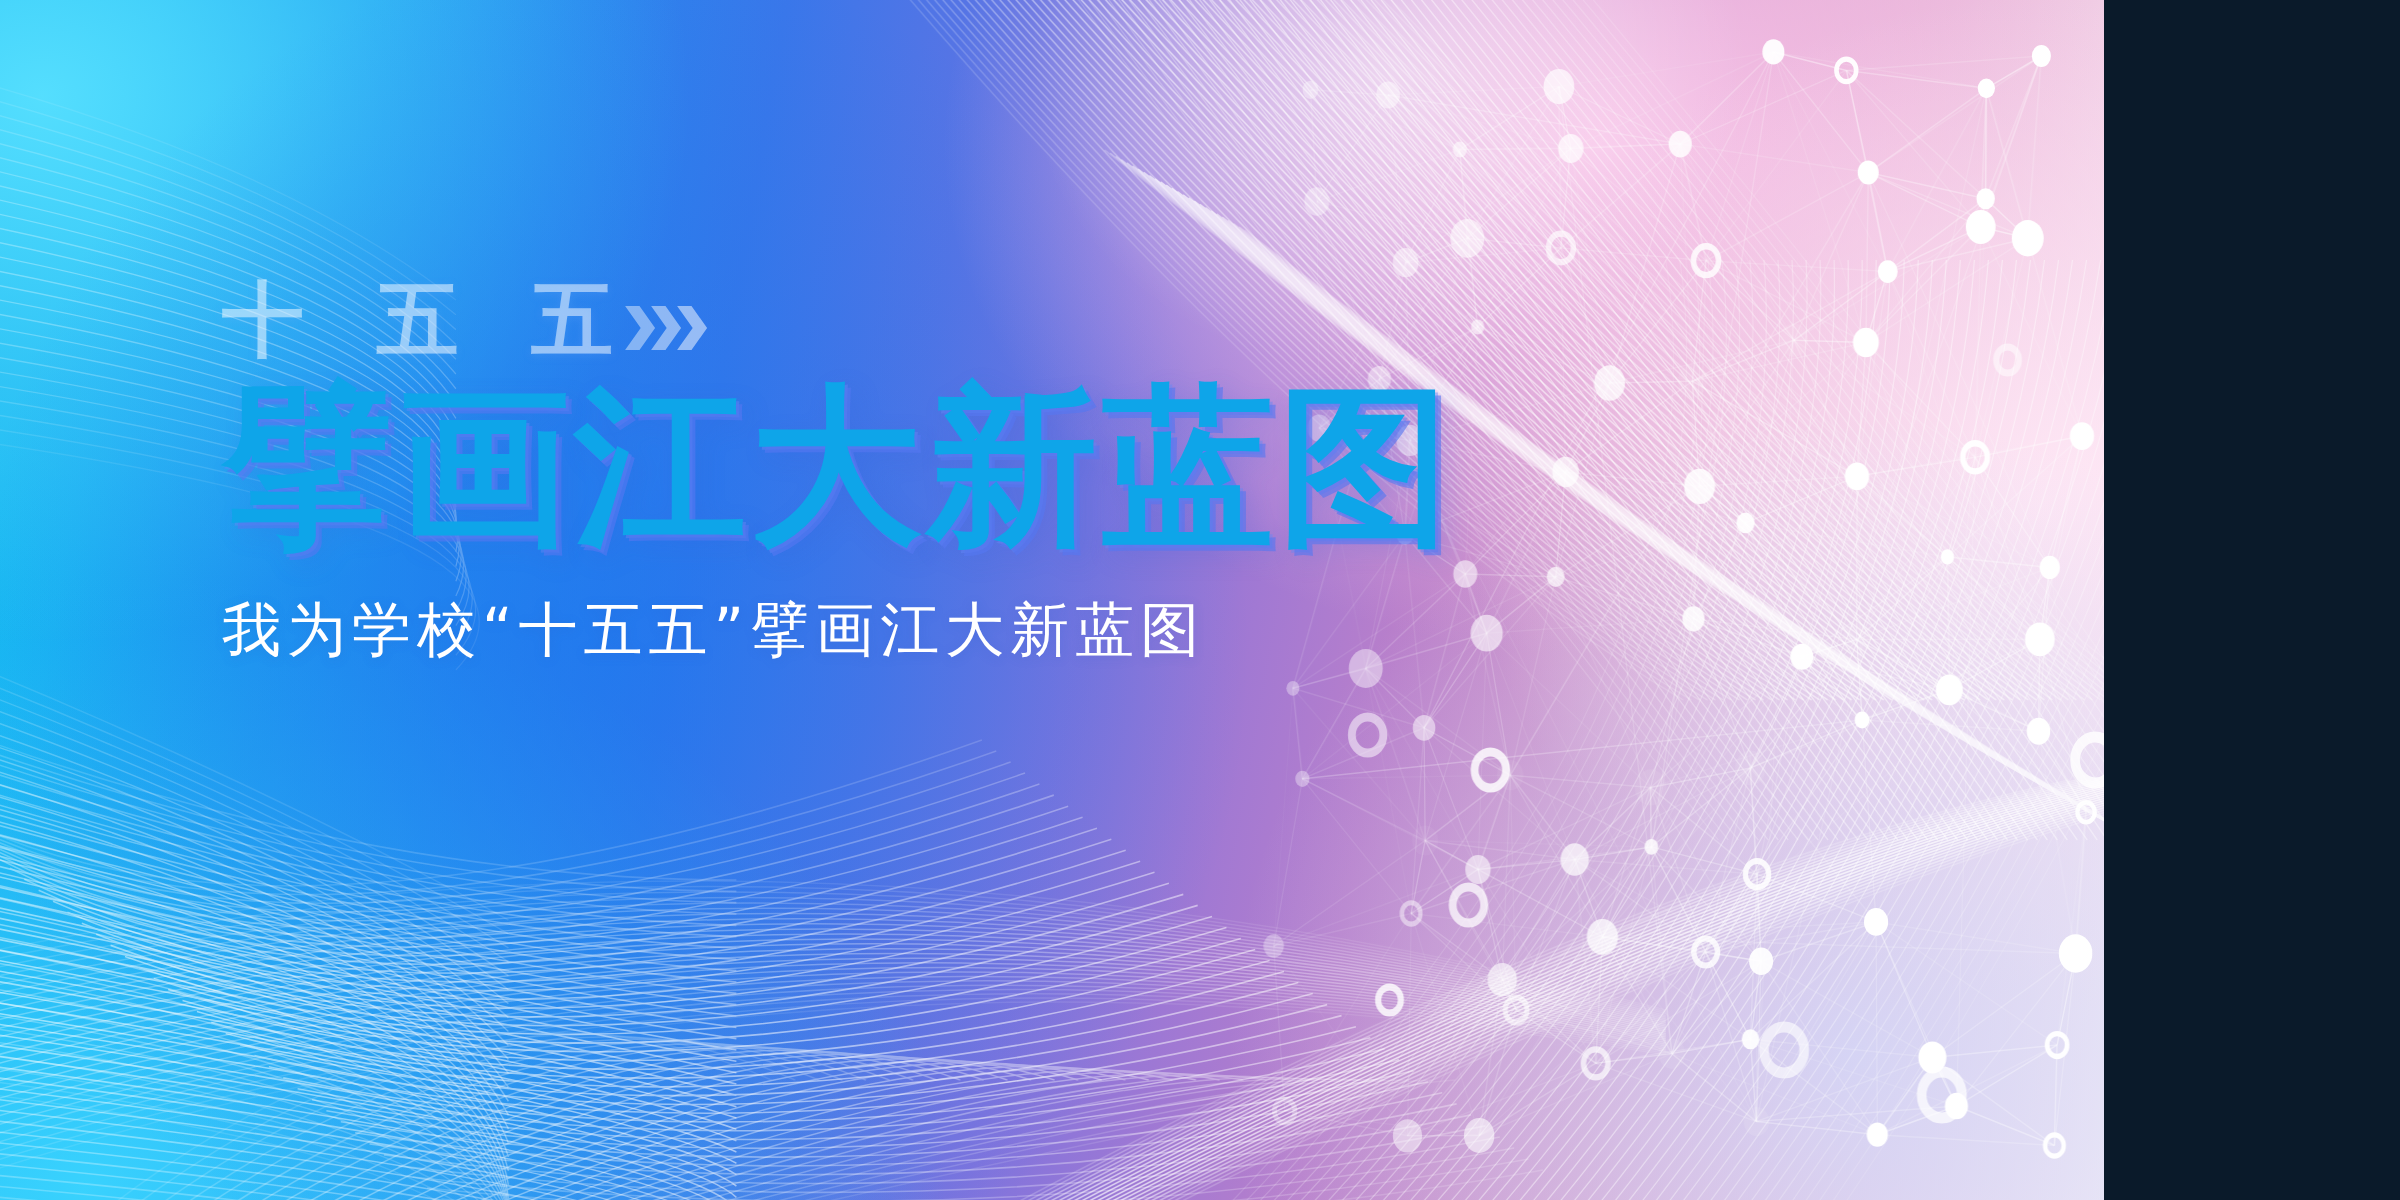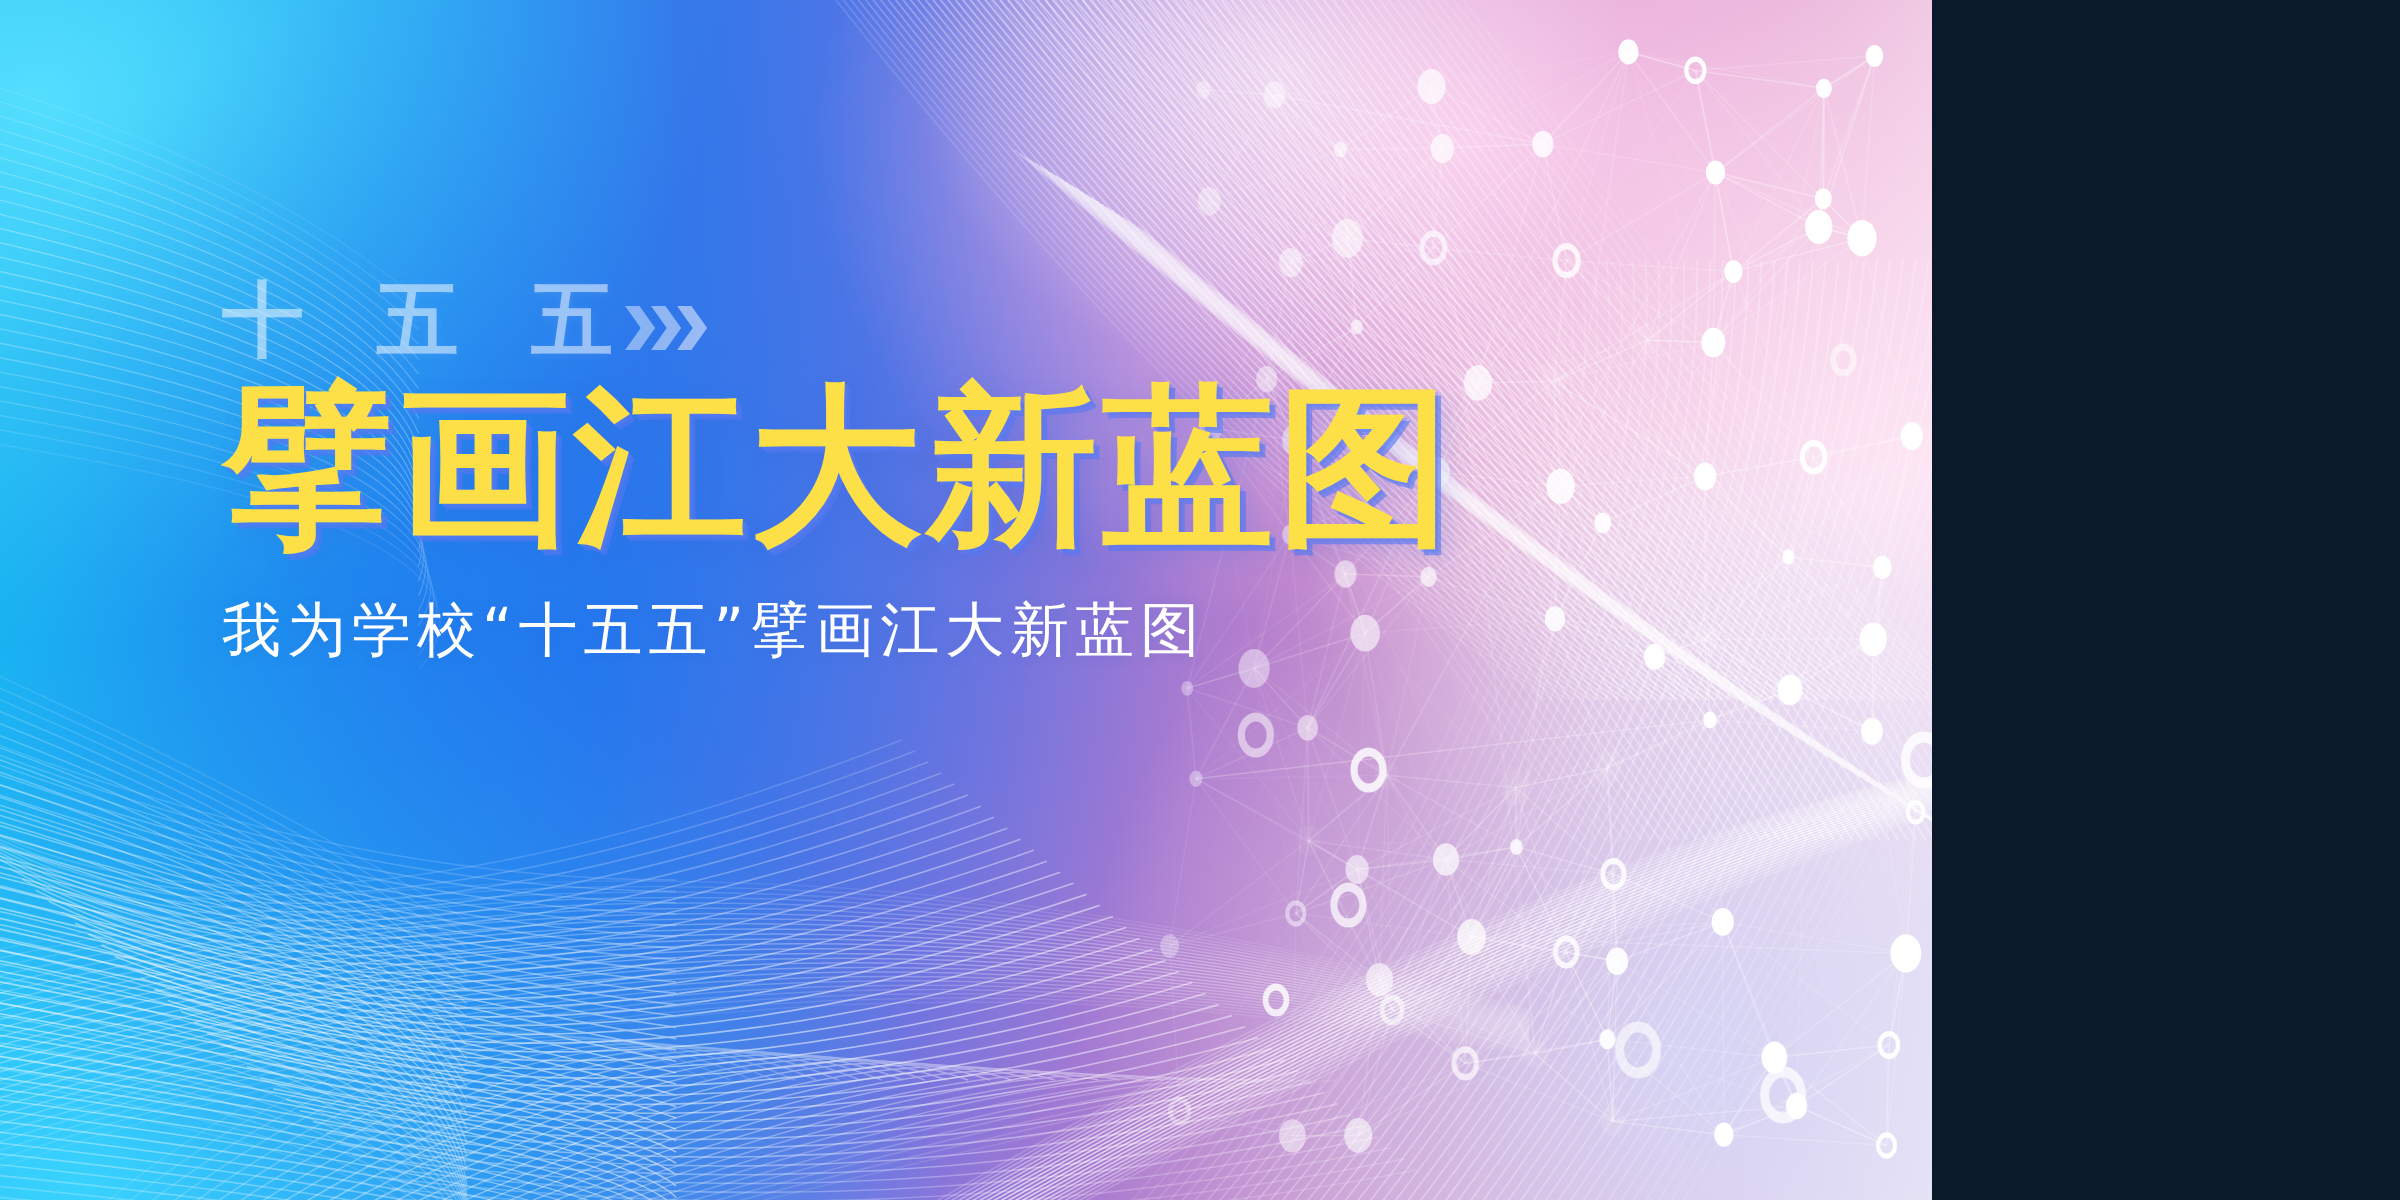--- a/index.html
+++ b/index.html
@@ -1,20 +1,20 @@
 <!DOCTYPE html>
 <html><head>
 <meta charset="utf-8">
 <style>
   html,body{margin:0;padding:0;background:#0a1a2a;}
   *{box-sizing:border-box;}
 
   .banner{
     position:relative;
-    width:1932px;height:1200px;
+    width:2104px;height:1200px;
     overflow:hidden;
     font-family:"Liberation Sans", sans-serif;
   }
 
   
   .bg-base{
     position:absolute;inset:0;
     background:linear-gradient(100deg,
       #12bdf0 0%,
       #18b4f2 7%,
@@ -107,21 +107,21 @@
   }
   .chev:nth-child(1){opacity:.86;}
   .chev:nth-child(2){opacity:.93;}
   .chev:nth-child(3){opacity:1;}
 
   
   .headline{
     font-family:"Liberation Serif","DejaVu Serif",serif;
     font-size:172px;
     font-weight:700;
-    color:#fde047;
+    color:#0ea5e9;
     line-height:1.0;
     letter-spacing:4px;
     white-space:nowrap;
     margin:0 0 44px 0;
     text-shadow:
        6px 6px 0 rgba(86,120,240,.62),
        3px 3px 0 rgba(100,135,245,.45),
        10px 10px 26px rgba(60,95,215,.22);
   }
 

